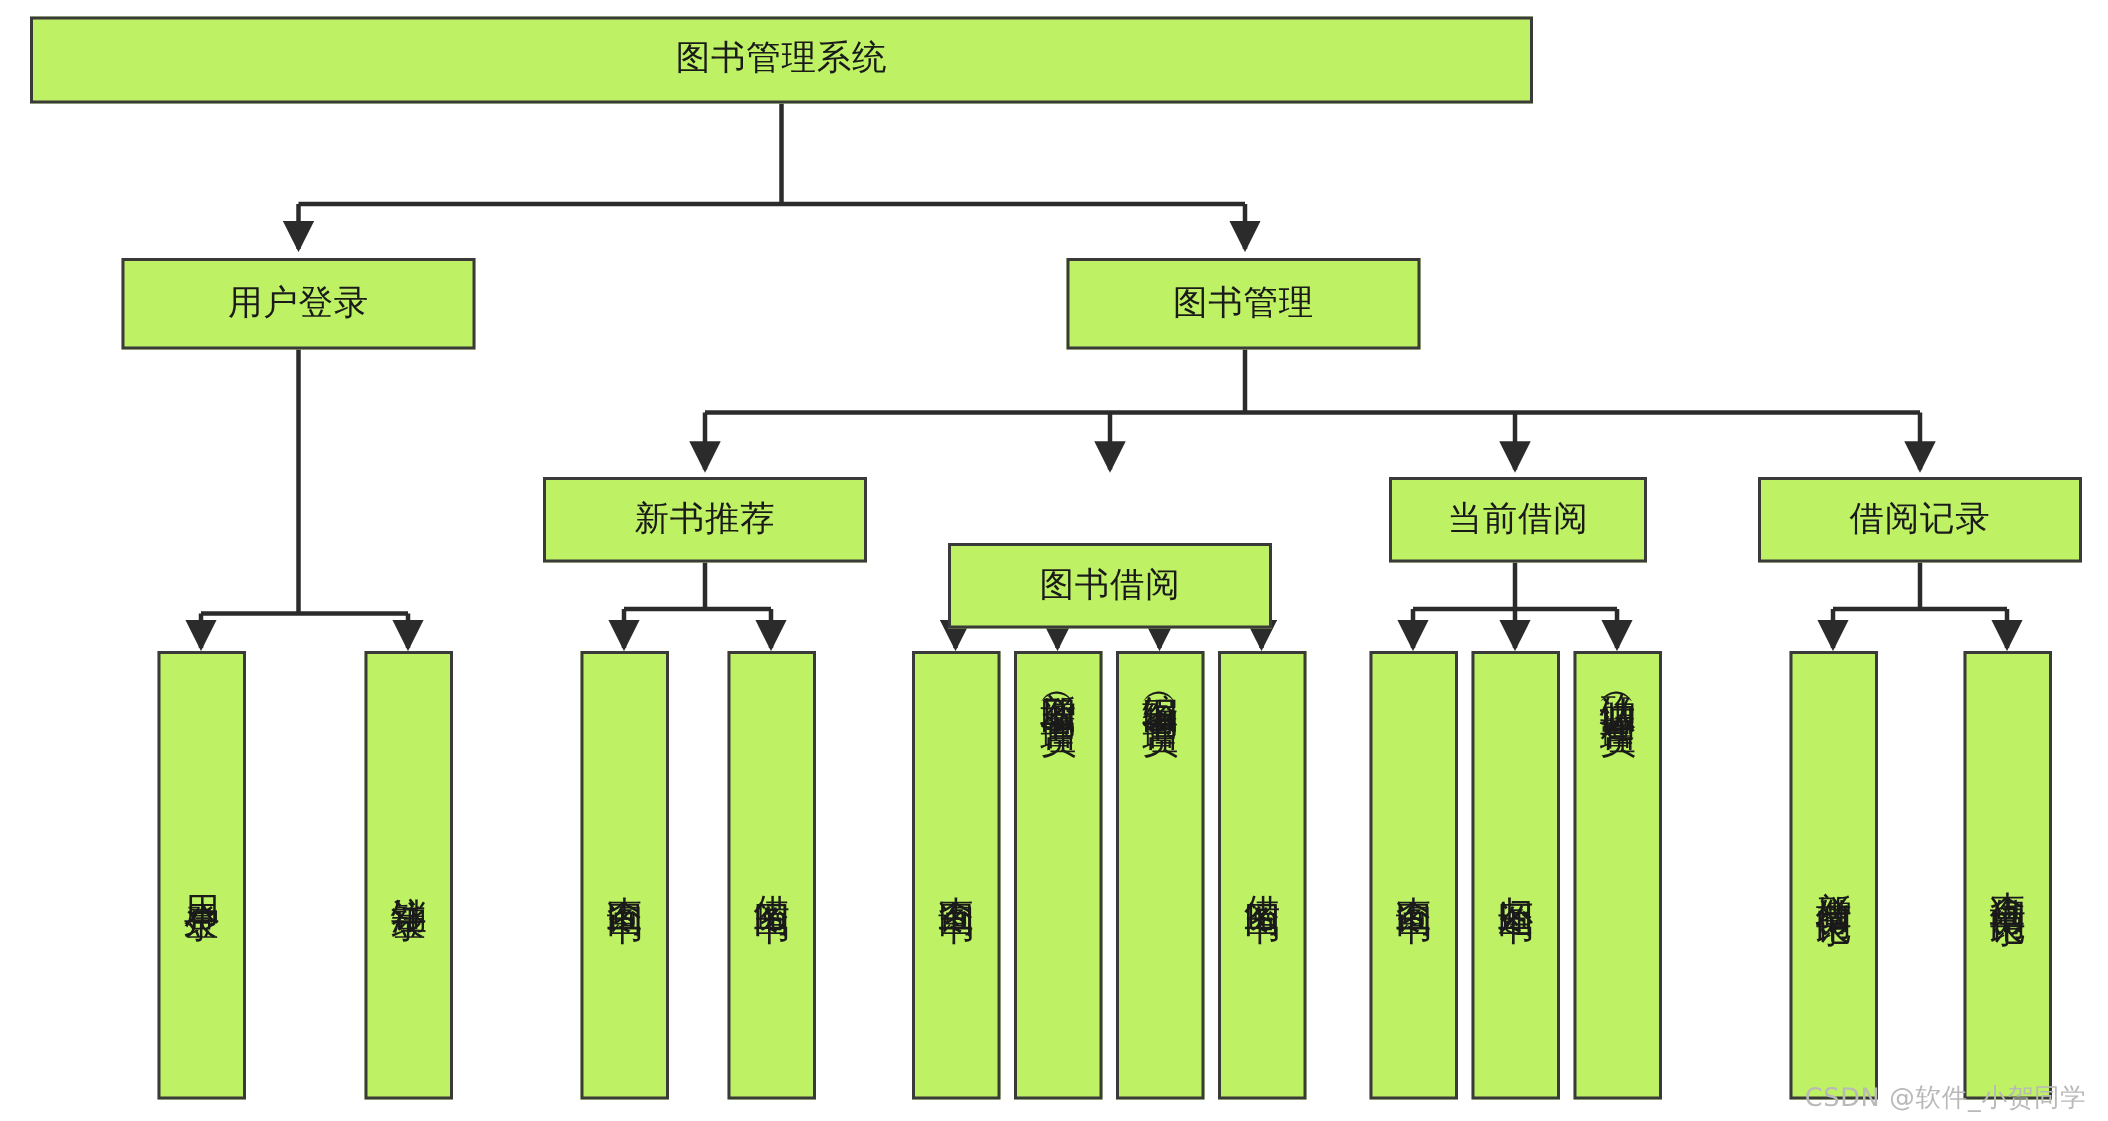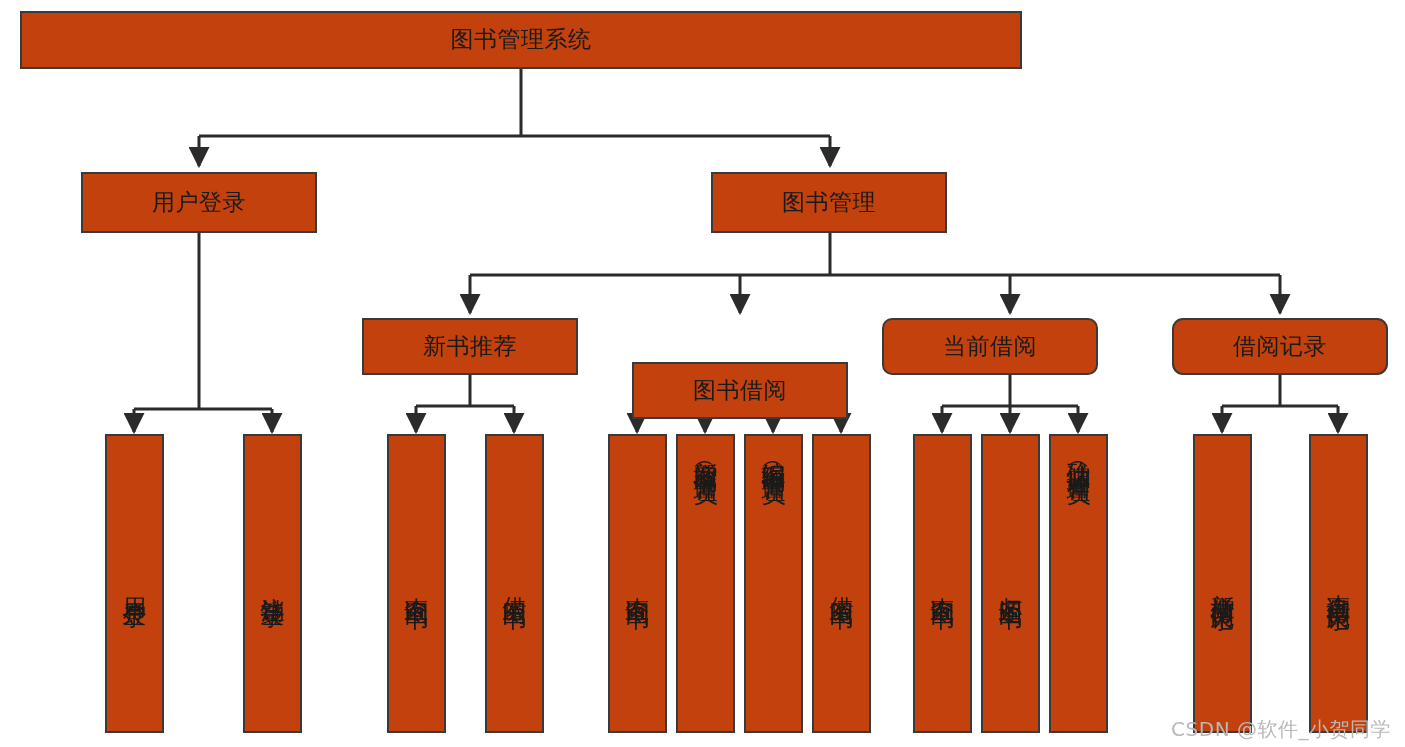--- a/index.html
+++ b/index.html
@@ -23,21 +23,21 @@
     left: 0;
     top: 0;
     width: 1405px;
     height: 747px;
     pointer-events: none;
   }
   .node {
     position: absolute;
     box-sizing: border-box;
     border: 2.5px solid #3a3a3a;
-    background: #c2410c;
+    background: #bef264;
     display: flex;
     align-items: center;
     justify-content: center;
     color: #1a1a1a;
     z-index: 2;
   }
   .node-label {
     display: block;
     text-align: center;
     line-height: 1.12;
@@ -66,21 +66,21 @@
     white-space: nowrap;
   }
   .node.vert.centered {
     align-items: center;
     padding-top: 0;
   }
   #watermark {
     position: absolute;
     right: 14px;
     bottom: 4px;
-    font-size: 20px;
+    font-size: 17px;
     color: #b9b9b9;
     letter-spacing: 0.5px;
     z-index: 5;
     white-space: nowrap;
     font-family: "DejaVu Sans", "Liberation Sans", sans-serif;
   }
 </style>
 </head>
 <body>
 
@@ -151,25 +151,25 @@
   </div>
 
   <div class="node horiz" style="left:711px; top:172px; width:236px; height:61px;">
     <span class="node-label">图书管理</span>
   </div>
 
   <div class="node horiz" style="left:632px; top:318px; width:216px; height:57px;margin-top:44px;">
     <span class="node-label">图书借阅</span>
   </div>
 
-  <div class="node horiz" style="left:882px; top:318px; width:216px; height:57px;border-radius:10px;">
+  <div class="node horiz" style="left:926px; top:318px; width:172px; height:57px;">
     <span class="node-label">当前借阅</span>
   </div>
 
-  <div class="node horiz" style="left:1172px; top:318px; width:216px; height:57px;border-radius:11px;">
+  <div class="node horiz" style="left:1172px; top:318px; width:216px; height:57px;">
     <span class="node-label">借阅记录</span>
   </div>
 
   <div class="node vert centered" style="left:105px; top:434px; width:59px; height:299px;">
     <span class="node-label">用户登录</span>
   </div>
 
   <div class="node vert centered" style="left:243px; top:434px; width:59px; height:299px;">
     <span class="node-label">注销登录</span>
   </div>

